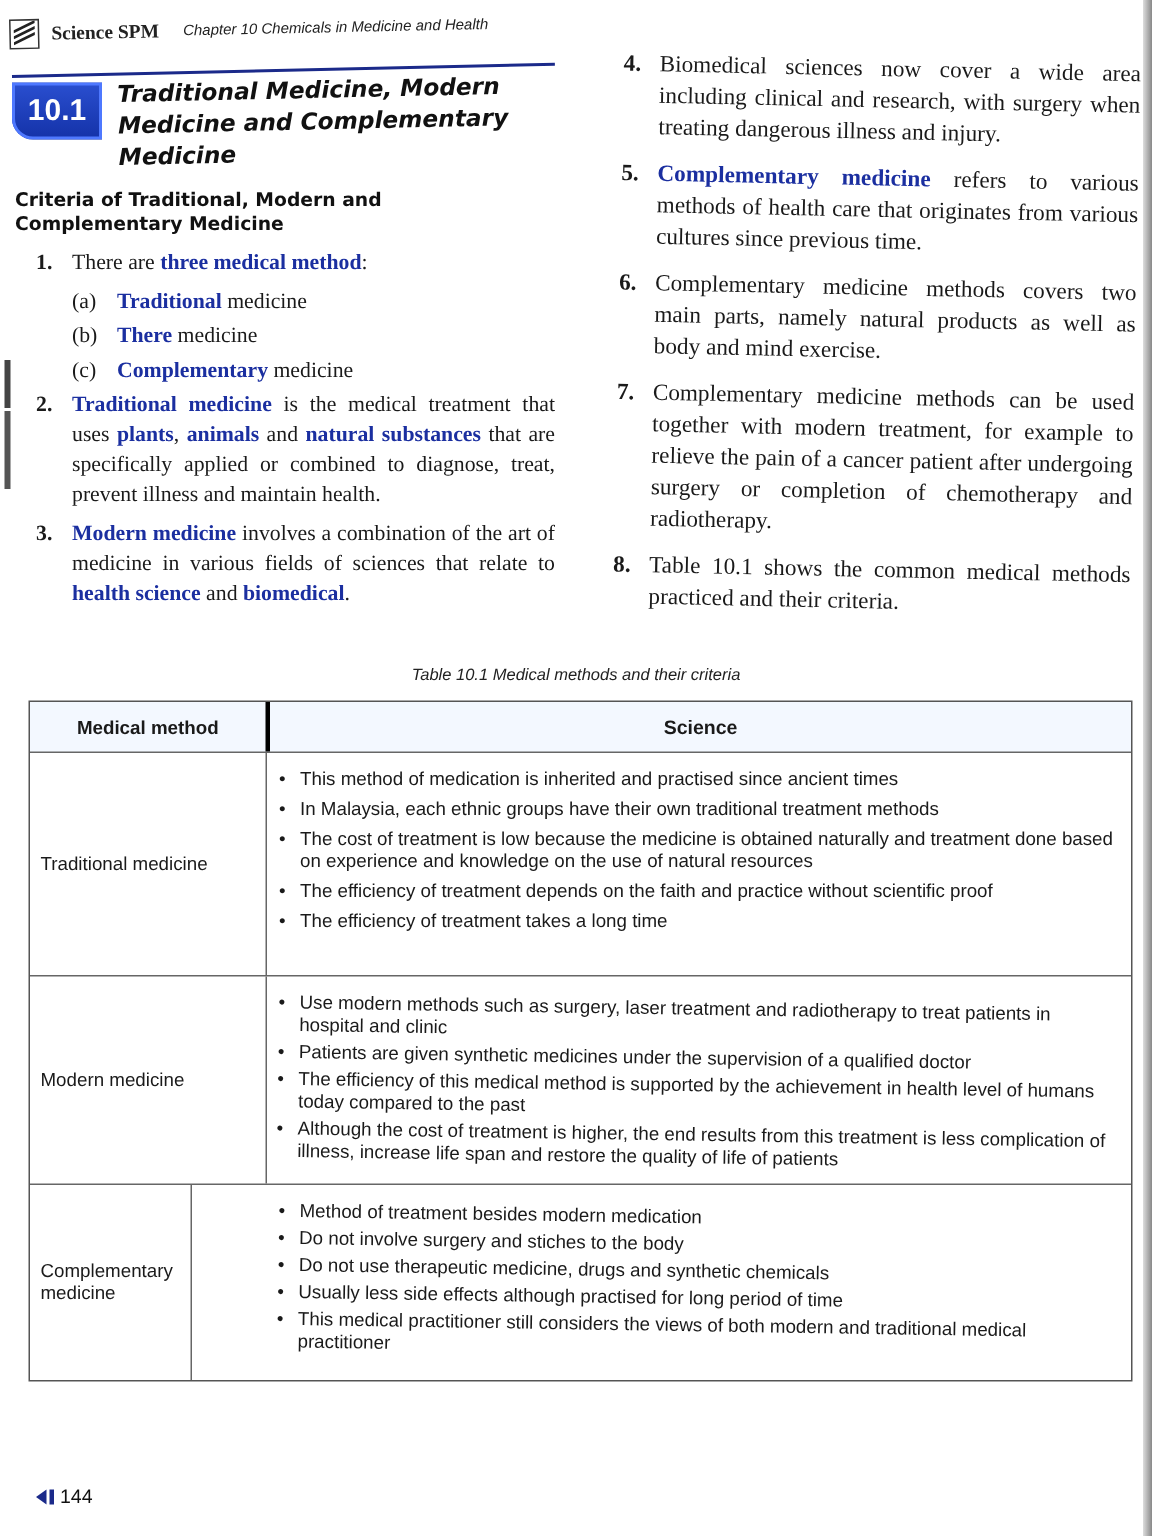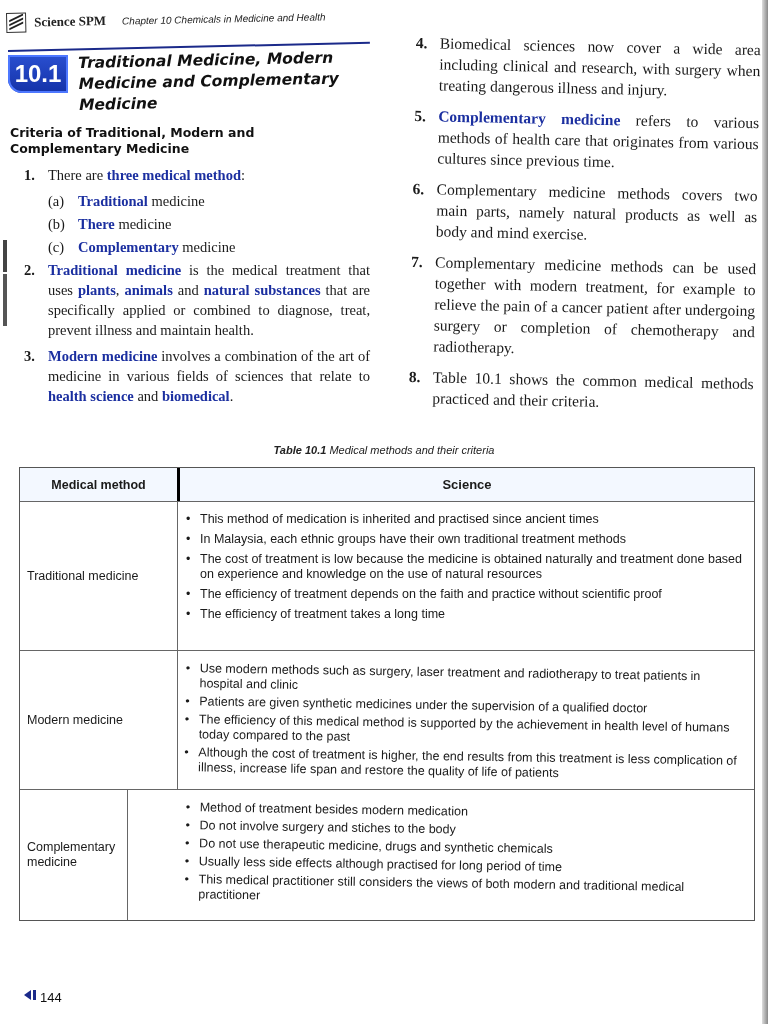--- a/index.html
+++ b/index.html
@@ -13,60 +13,60 @@
   .page { position: absolute; inset: 0; }
 
   
   .running-head { position: absolute; left: 6px; top: 13px; display: flex; align-items: center; gap: 8px; transform: rotate(-1.2deg); transform-origin: left top; }
   .logo { width: 18px; height: 18px; border: 1px solid #333; position: relative; background: #fff; overflow: hidden; }
   .logo i { position: absolute; left: 2px; right: 2px; height: 2px; background: #222; transform: skewY(-25deg); }
   .book-name { font-family: "Liberation Serif", serif; font-weight: bold; font-size: 13px; color: #222; }
   .chapter { font-family: "Liberation Sans", sans-serif; font-style: italic; font-size: 10px; color: #222; margin-left: 8px; }
   .rule { position: absolute; left: 8px; top: 50px; width: 362px; height: 2px; background: #1b2a8a; transform: rotate(-1.3deg); transform-origin: left center; }
 
-  .section-badge { position: absolute; left: 8px; top: 55px; width: 60px; height: 38px; background: linear-gradient(180deg,#2a4fd0,#1432a8); border-radius: 0 0 0 14px; color: #fff; font-family: "Liberation Sans", sans-serif; font-weight: bold; font-size: 24px; display:flex; align-items:center; justify-content:center; box-shadow: inset 0 0 0 2px #4e78ff; }
+  .section-badge { position: absolute; left: 8px; top: 55px; width: 60px; height: 38px; background: linear-gradient(180deg,#2a4fd0,#1432a8); border-radius: 0 0 0 14px; color: #fff; font-family: "Liberation Sans", sans-serif; font-weight: bold; font-size: 20px; display:flex; align-items:center; justify-content:center; box-shadow: inset 0 0 0 2px #4e78ff; }
   .section-title { position: absolute; left: 78px; top: 53px; font-family: "DejaVu Sans", sans-serif; font-style: italic; font-weight: bold; font-size: 15.5px; line-height: 21px; color: #111; width: 290px; transform: rotate(-1.2deg); transform-origin: left top; }
 
   .subhead { position: absolute; left: 10px; top: 125px; font-family: "DejaVu Sans", sans-serif; font-weight: bold; font-size: 12.5px; line-height: 16px; color: #111; width: 330px; }
 
   .col { position: absolute; font-size: 14.5px; line-height: 20px; color: #1a1a1a; }
   .col-left { left: 24px; top: 165px; width: 346px; }
   .col-right { left: 416px; top: 32px; width: 345px; transform: rotate(1.2deg); transform-origin: left top; font-size: 15.5px; line-height: 21px; }
 
   .item { display: flex; margin-bottom: 6px; }
   .num { font-weight: bold; width: 24px; flex: none; }
   .txt { flex: 1; text-align: justify; }
   .sub { display: flex; margin: 2px 0 3px 24px; }
   .sub .lbl { width: 30px; flex: none; }
   .hl { color: #1b2fa0; font-weight: bold; }
 
   .margin-bar1 { position: absolute; left: 3px; top: 240px; width: 4px; height: 32px; background: #444; }
   .margin-bar2 { position: absolute; left: 3px; top: 274px; width: 4px; height: 52px; background: #555; }
 
   
   .table-caption { position: absolute; left: 0; right: 0; top: 444px; text-align: center; font-family: "Liberation Sans", sans-serif; font-style: italic; font-size: 11px; color: #222; }
-  .table-caption b { font-weight: bold; }
+  .table-caption b { font-weight: normal; }
   .tbl { position: absolute; left: 19px; top: 467px; width: 734px; border: 1px solid #555; font-family: "Liberation Sans", sans-serif; color: #1a1a1a; }
   .thead { display: flex; height: 33px; border-bottom: 1px solid #666; background: #f3f8ff; }
   .thead div { display:flex; align-items:center; justify-content:center; font-weight: bold; font-size: 12.5px; }
   .th-method { width: 157px; border-right: 3px solid #000000; }
   .th-criteria { flex: 1; font-size: 13px !important; }
   .row { display: flex; border-bottom: 1px solid #666; }
   .row:last-child { border-bottom: none; }
   .cell-method { width: 150px; padding-left: 7px; border-right: 1px solid #666; display: flex; align-items: center; font-size: 12.5px; line-height: 15px; }
   .cell-criteria { flex: 1; padding: 10px 8px 8px 8px; font-size: 12.5px; line-height: 15px; }
   .bullet { display: flex; margin-bottom: 5px; }
   .bullet:before { content: "•"; width: 14px; flex: none; }
   .row-trad { height: 148px; }
   .row-mod { height: 138px; }
   .row-comp { height: 130px; }
   .row-mod .cell-criteria, .row-comp .cell-criteria { transform: rotate(0.9deg); transform-origin: left top; }
   .row-mod .cell-criteria .bullet, .row-comp .cell-criteria .bullet { margin-bottom: 3px; }
 
-  .page-num { position: absolute; left: 24px; top: 990px; font-family: "Liberation Sans", sans-serif; font-size: 13px; color: #111; display: flex; gap: 2px; }
+  .page-num { position: absolute; left: 24px; top: 990px; font-family: "Liberation Sans", sans-serif; font-size: 13px; color: #111; display: flex; align-items: center; gap: 2px; }
   .tri { width: 0; height: 0; border-top: 5px solid transparent; border-bottom: 5px solid transparent; border-right: 7px solid #1b2a8a; }
   .tri-bar { width: 3px; height: 10px; background: #1b2a8a; margin-right: 2px; }
 
   .right-edge { position: absolute; right: 0; top: 0; width: 6px; height: 1024px; background: linear-gradient(90deg,#ddd,#888); }
 </style>
 </head>
 <body>
 
 <div class="page">
 

